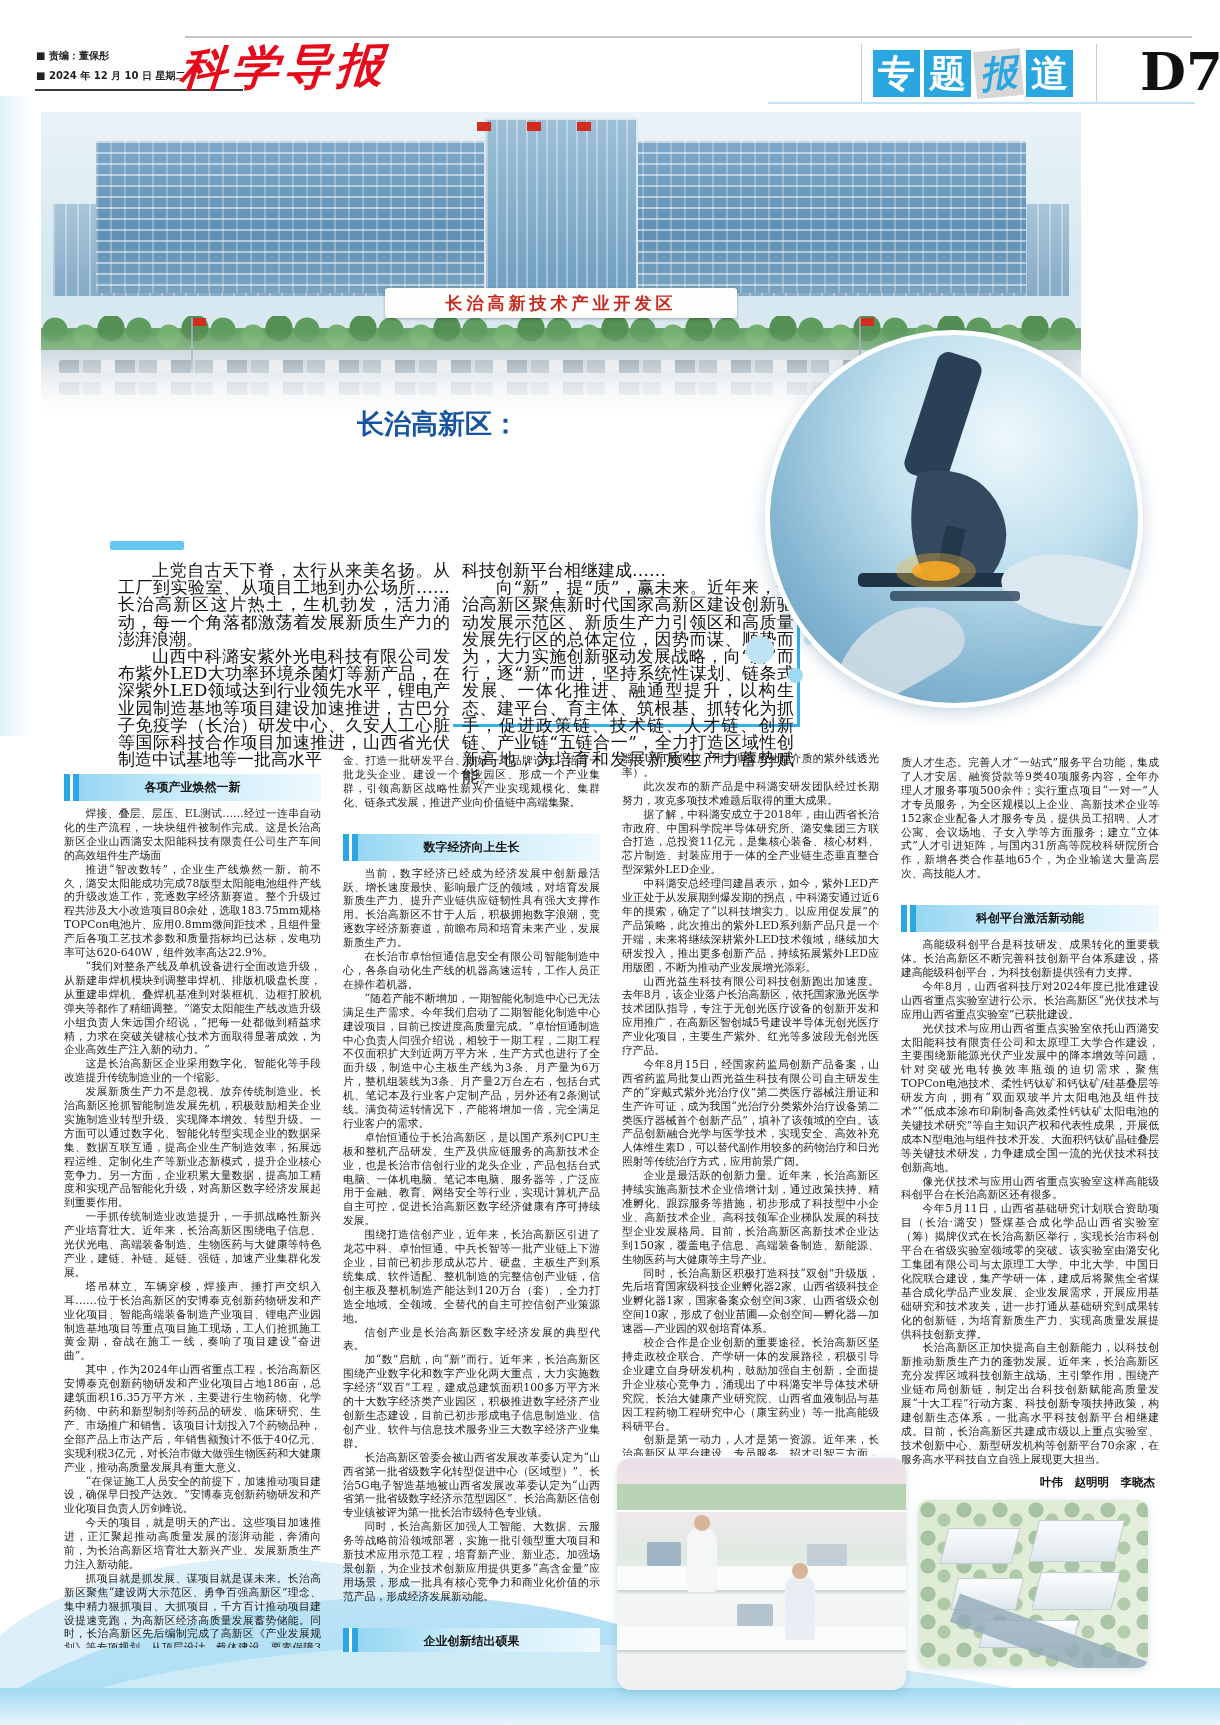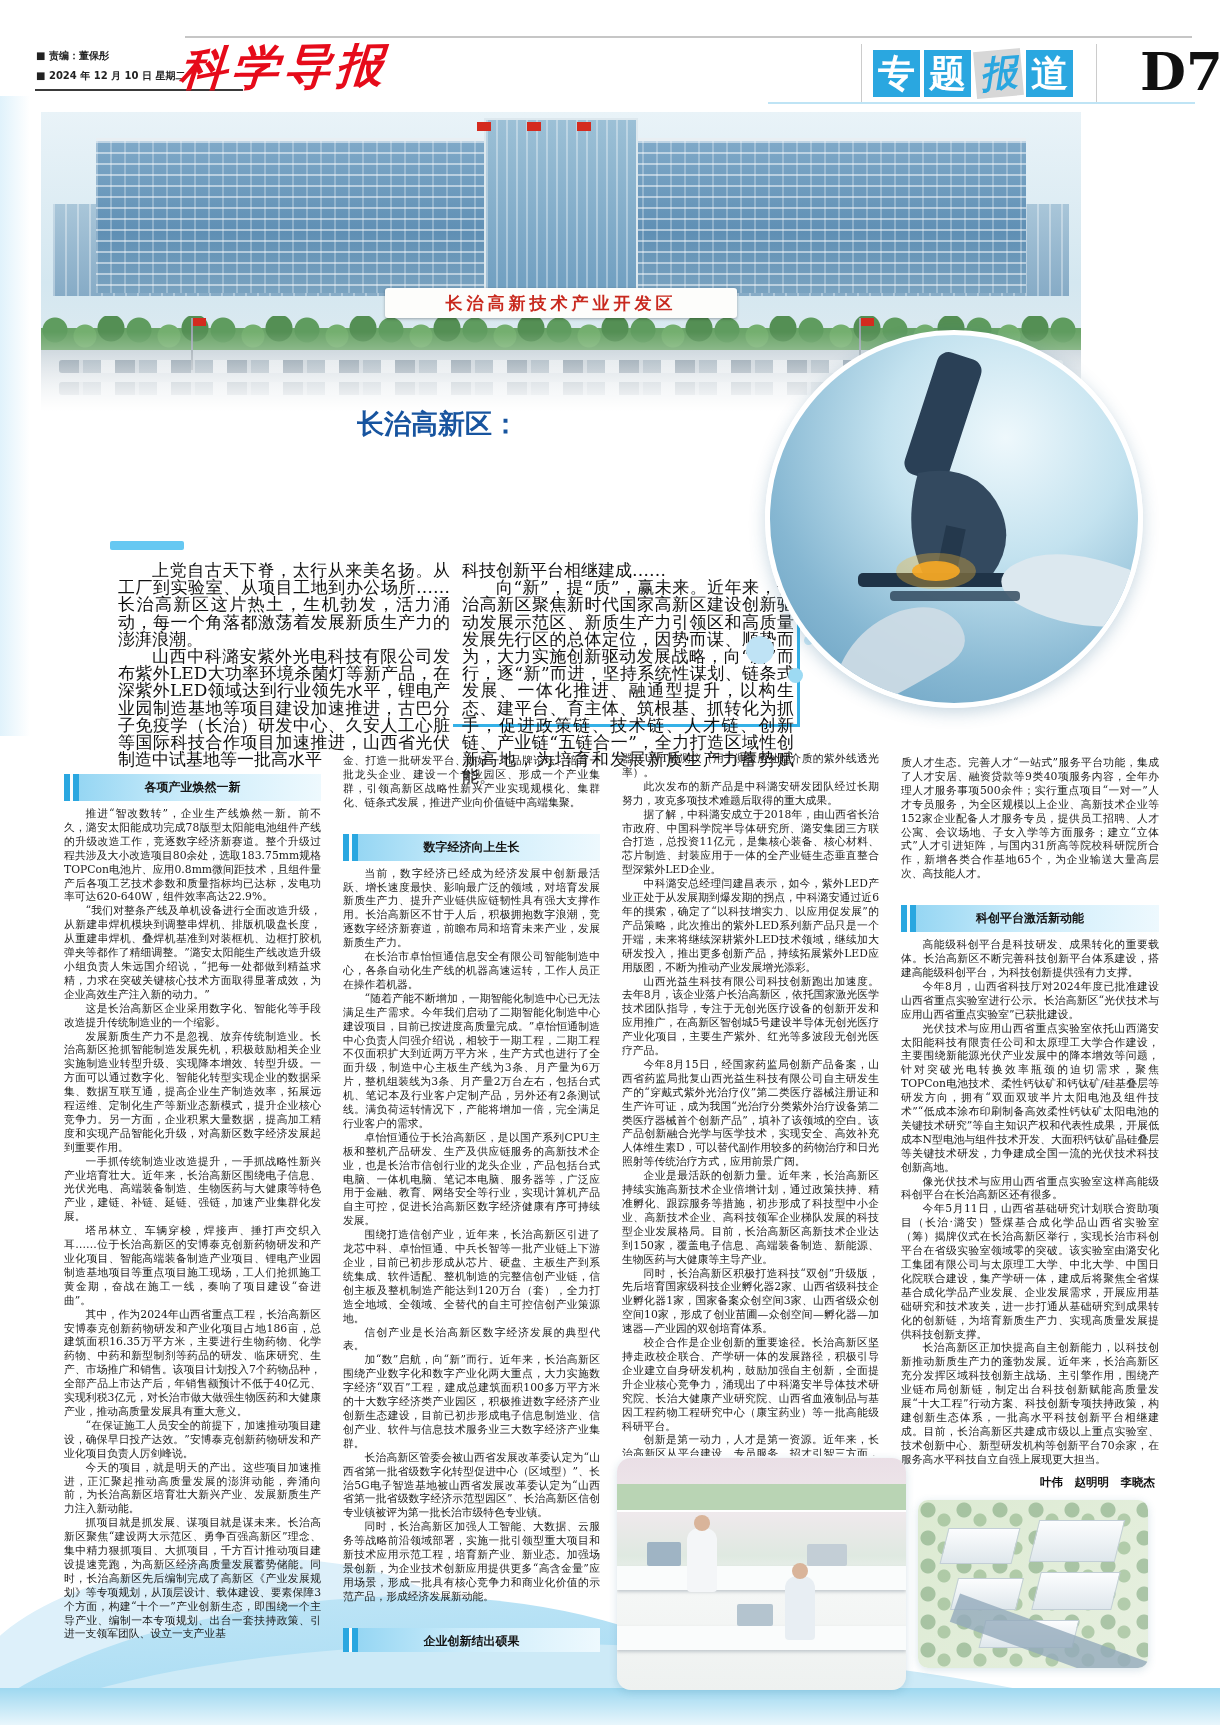--- a/index.html
+++ b/index.html
@@ -193,20 +193,21 @@
     </div>
   <div class="abs intro-col" style="left:462px;top:562px;width:332px;">
       <p class="ip">科技创新平台相继建成……</p>
       <p class="ip ind">向“新”，提“质”，赢未来。近年来，长治高新区聚焦新时代国家高新区建设创新驱动发展示范区、新质生产力引领区和高质量发展先行区的总体定位，因势而谋、顺势而为，大力实施创新驱动发展战略，向“新”而行，逐“新”而进，坚持系统性谋划、链条式发展、一体化推进、融通型提升，以构生态、建平台、育主体、筑根基、抓转化为抓手，促进政策链、技术链、人才链、创新链、产业链“五链合一”，全力打造区域性创新高地，为培育和发展新质生产力蓄势赋能。</p>
     </div>
   <div class="abs frame-h"></div>
   <div class="abs frame-v"></div>
 
   <div class="abs bcol" style="left:64px;top:750px;width:257px;height:898px;">
       <div class="sec-h"><span>各项产业焕然一新</span></div>
+      <p class="bp ind">焊接、叠层、层压、EL测试……经过一连串自动化的生产流程，一块块组件被制作完成。这是长治高新区企业山西潞安太阳能科技有限责任公司生产车间的高效组件生产场面</p>
       <p class="bp ind">推进“智改数转”，企业生产线焕然一新。前不久，潞安太阳能成功完成78版型太阳能电池组件产线的升级改造工作，竞逐数字经济新赛道。整个升级过程共涉及大小改造项目80余处，选取183.75mm规格TOPCon电池片、应用0.8mm微间距技术，且组件量产后各项工艺技术参数和质量指标均已达标，发电功率可达620-640W，组件效率高达22.9%。</p>
       <p class="bp ind">“我们对整条产线及单机设备进行全面改造升级，从新建串焊机模块到调整串焊机、排版机吸盘长度，从重建串焊机、叠焊机基准到对装框机、边框打胶机弹夹等都作了精细调整。”潞安太阳能生产线改造升级小组负责人朱远国介绍说，“把每一处都做到精益求精，力求在突破关键核心技术方面取得显著成效，为企业高效生产注入新的动力。”</p>
       <p class="bp ind">这是长治高新区企业采用数字化、智能化等手段改造提升传统制造业的一个缩影。</p>
       <p class="bp ind">发展新质生产力不是忽视、放弃传统制造业。长治高新区抢抓智能制造发展先机，积极鼓励相关企业实施制造业转型升级、实现降本增效、转型升级。一方面可以通过数字化、智能化转型实现企业的数据采集、数据互联互通，提高企业生产制造效率，拓展远程运维、定制化生产等新业态新模式，提升企业核心竞争力。另一方面，企业积累大量数据，提高加工精度和实现产品智能化升级，对高新区数字经济发展起到重要作用。</p>
       <p class="bp ind">一手抓传统制造业改造提升，一手抓战略性新兴产业培育壮大。近年来，长治高新区围绕电子信息、光伏光电、高端装备制造、生物医药与大健康等特色产业，建链、补链、延链、强链，加速产业集群化发展。</p>
       <p class="bp ind">塔吊林立、车辆穿梭，焊接声、捶打声交织入耳……位于长治高新区的安博泰克创新药物研发和产业化项目、智能高端装备制造产业项目、锂电产业园制造基地项目等重点项目施工现场，工人们抢抓施工黄金期，奋战在施工一线，奏响了项目建设“奋进曲”。</p>
       <p class="bp ind">其中，作为2024年山西省重点工程，长治高新区安博泰克创新药物研发和产业化项目占地186亩，总建筑面积16.35万平方米，主要进行生物药物、化学药物、中药和新型制剂等药品的研发、临床研究、生产、市场推广和销售。该项目计划投入7个药物品种，全部产品上市达产后，年销售额预计不低于40亿元、实现利税3亿元，对长治市做大做强生物医药和大健康产业，推动高质量发展具有重大意义。</p>
       <p class="bp ind">“在保证施工人员安全的前提下，加速推动项目建设，确保早日投产达效。”安博泰克创新药物研发和产业化项目负责人厉剑峰说。</p>
       <p class="bp ind">今天的项目，就是明天的产出。这些项目加速推进，正汇聚起推动高质量发展的澎湃动能，奔涌向前，为长治高新区培育壮大新兴产业、发展新质生产力注入新动能。</p>
       <p class="bp ind">抓项目就是抓发展、谋项目就是谋未来。长治高新区聚焦“建设两大示范区、勇争百强高新区”理念、集中精力狠抓项目、大抓项目，千方百计推动项目建设提速竞跑，为高新区经济高质量发展蓄势储能。同时，长治高新区先后编制完成了高新区《产业发展规划》等专项规划，从顶层设计、载体建设、要素保障3个方面，构建“十个一”产业创新生态，即围绕一个主导产业、编制一本专项规划、出台一套扶持政策、引进一支领军团队、设立一支产业基</p>

